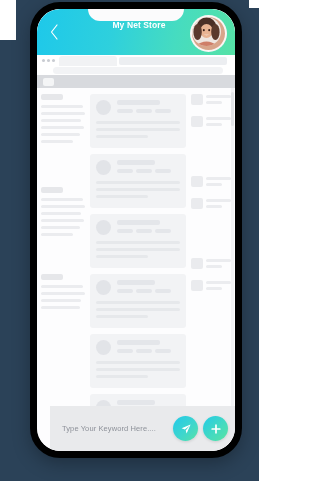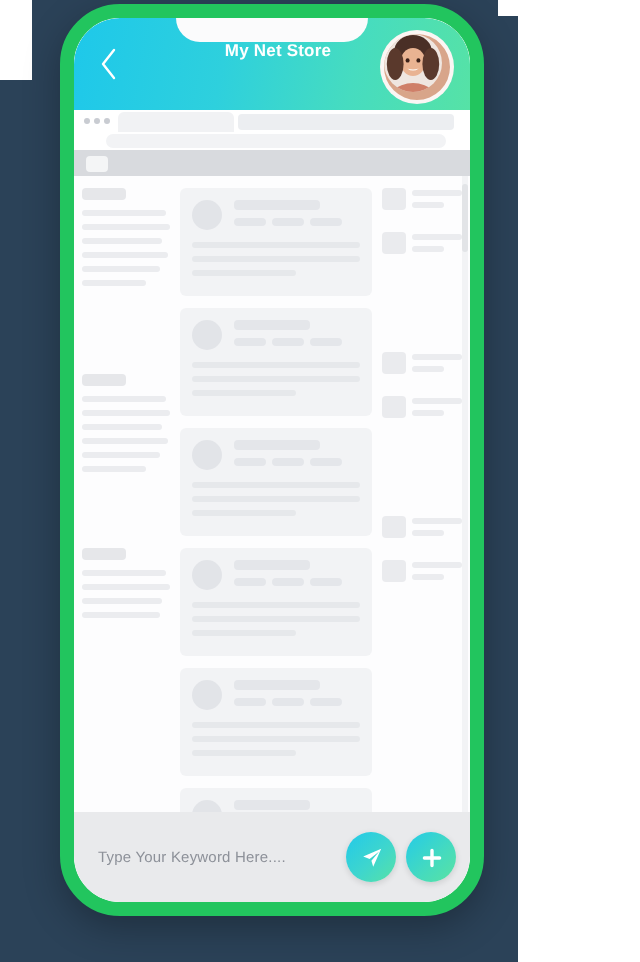--- a/index.html
+++ b/index.html
@@ -40,21 +40,21 @@
   #phone {
     position: absolute;
     left: 30px;
     top: 2px;
     width: 212px;
     height: 456px;
     background: #f3f4f6;
     border-radius: 30px;
     box-shadow: 0 6px 18px rgba(0,0,0,0.28);
     overflow: hidden;
-    border: 7px solid #22c55e;
+    border: 7px solid #000000;
     box-sizing: border-box;
   }
   #screen {
     position: absolute;
     inset: 0;
     background: #fdfdfe;
     border-radius: 23px;
     overflow: hidden;
   }
 
@@ -240,21 +240,21 @@
     left: 0;
     width: 3px;
     height: 34px;
     background: #e2e4e7;
     border-radius: 2px;
   }
 
   
   .searchbar {
     position: absolute;
-    left: 0; right: 0;
+    left: 13px; right: 0;
     bottom: 0;
     height: 45px;
     background: #e9eaec;
     display: flex;
     align-items: center;
     padding: 0 7px;
     box-sizing: border-box;
   }
   .search-input {
     flex: 1 1 auto;

